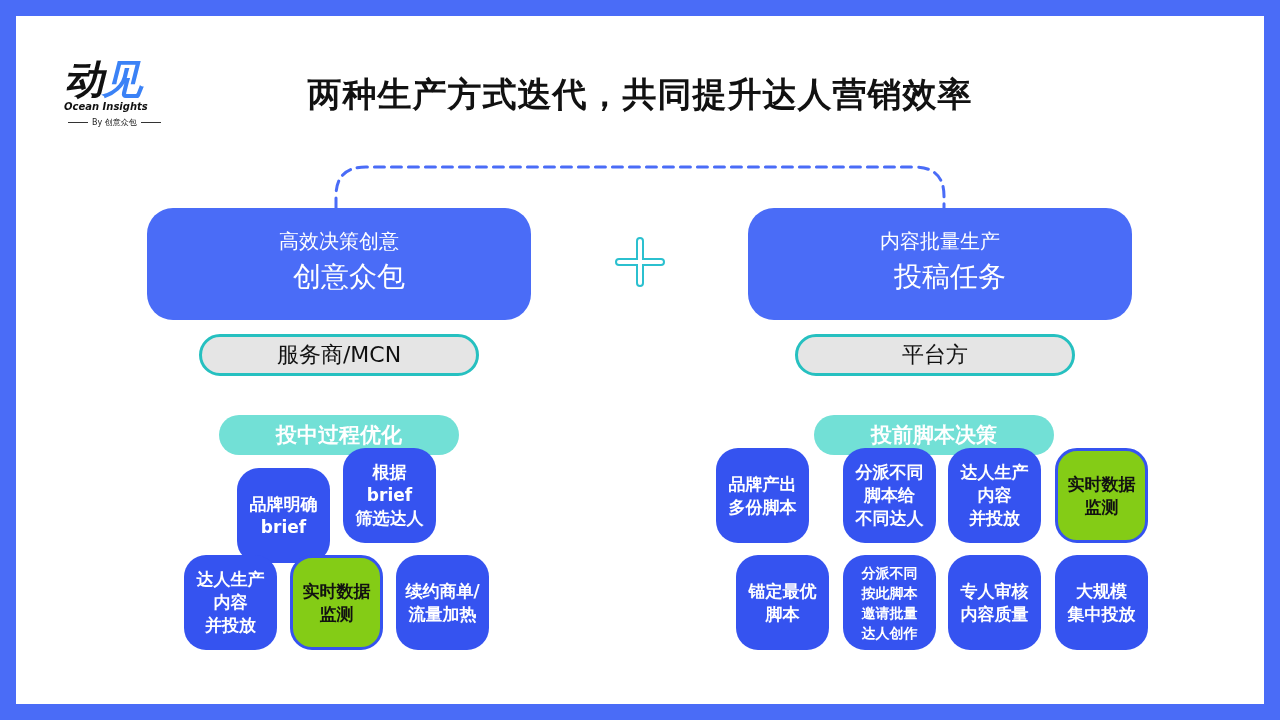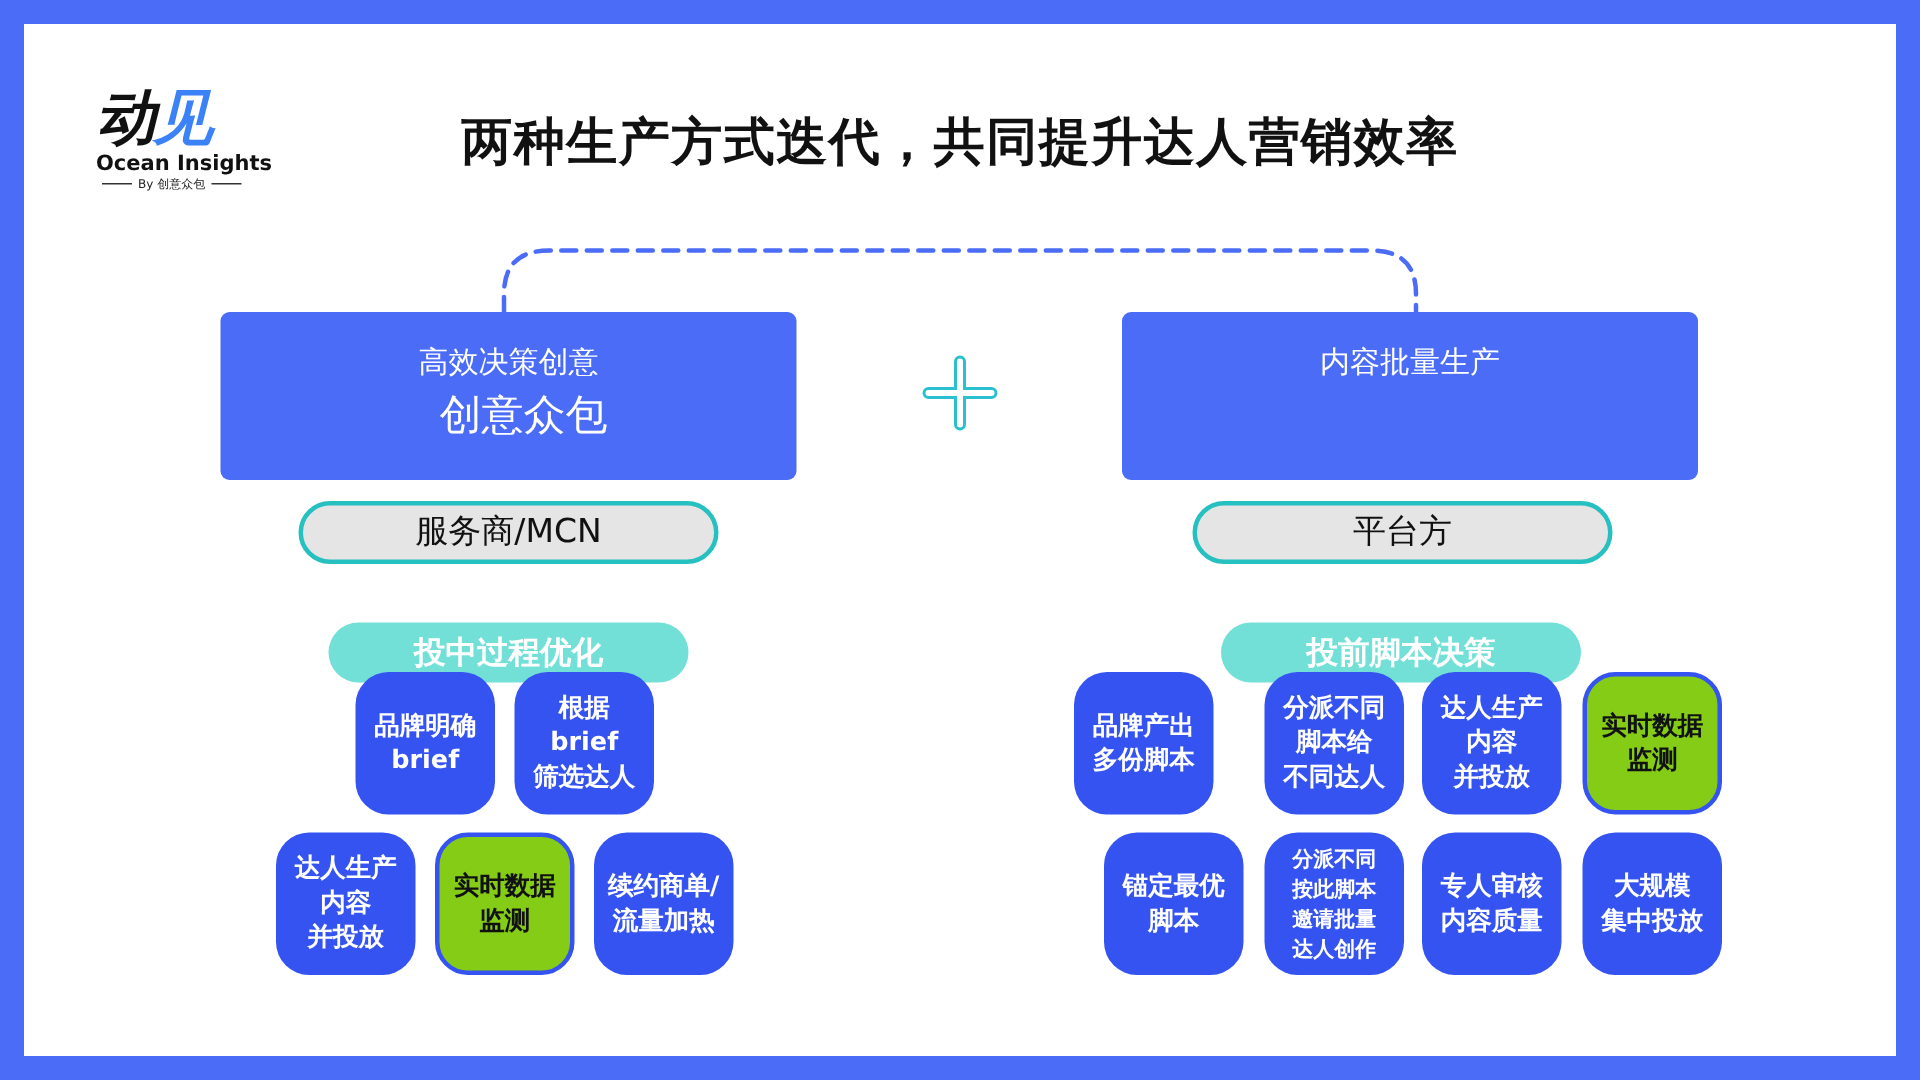--- a/index.html
+++ b/index.html
@@ -12,36 +12,36 @@
   .canvas {
     position: absolute; left: 16px; top: 16px; width: 1248px; height: 688px;
     background: #ffffff;
   }
   .abs { position: absolute; }
 
   
   .logo { left: 64px; top: 55px; width: 90px; height: 80px; }
   .logo-mark { position: absolute; left: 0; top: 0; font-size: 40px; font-weight: bold; color: #111; letter-spacing: -2px; line-height: 48px; font-style: italic; }
   .logo-mark .accent { color: #3b82f6; }
-  .logo-en { position: absolute; left: 0; top: 46px; font-size: 14px; font-weight: bold; color: #111; white-space: nowrap; }
+  .logo-en { position: absolute; left: 0; top: 46px; font-size: 10px; font-weight: bold; font-style: italic; color: #111; white-space: nowrap; }
   .logo-by { position: absolute; left: 0; top: 62px; font-size: 8px; color: #222; white-space: nowrap; }
   .logo-by::before, .logo-by::after { content: ""; display: inline-block; width: 20px; height: 1px; background: #333; vertical-align: middle; margin: 0 4px; }
 
   .title {
     left: 0; width: 1280px; top: 72px; text-align: center;
     font-size: 34px; font-weight: bold; color: #111; letter-spacing: 1px;
   }
 
   
   svg.connector { position: absolute; left: 0; top: 0; }
 
   
   .big-box {
     position: absolute; width: 384px; height: 112px; top: 208px;
-    background: #4a6cf7; border-radius: 6px; color: #fff; text-align: center;
+    background: #4a6cf7; border-radius: 26px; color: #fff; text-align: center;
   }
   .big-box .sub { margin-top: 20px; font-size: 20px; line-height: 26px; }
   .big-box .main { font-size: 28px; font-weight: normal; line-height: 46px; margin-left: 20px; }
 
   .plus { left: 614px; top: 236px; width: 52px; height: 52px; }
 
   .role-pill {
     position: absolute; height: 36px; top: 334px;
     border: 3px solid #26c0c0; border-radius: 22px; background: #e5e5e5;
     color: #111; font-size: 22px; line-height: 36px; text-align: center; box-sizing: content-box;
@@ -85,29 +85,30 @@
 </div>
 
 <svg class="abs plus" viewBox="0 0 52 52">
   <rect x="23" y="2" width="6" height="48" rx="3" fill="#fff" stroke="#2bc0cf" stroke-width="2"></rect>
   <rect x="2" y="23" width="48" height="6" rx="3" fill="#fff" stroke="#2bc0cf" stroke-width="2"></rect>
   <rect x="24" y="22" width="4" height="8" fill="#fff"></rect>
 </svg>
 
 <div class="big-box" style="left:748px;">
   <div class="sub">内容批量生产</div>
+  <div class="main">投稿任务</div>
 </div>
 
 <div class="role-pill" style="left:199px; width:274px;">服务商/MCN</div>
 <div class="role-pill" style="left:795px; width:274px;">平台方</div>
 
 <div class="phase-pill" style="left:219px; width:240px;">投中过程优化</div>
 <div class="phase-pill" style="left:814px; width:240px;">投前脚本决策</div>
 
-<div class="tile" style="left:237px; top:448px;">
+<div class="tile" style="left:237px; top:468px;">
     <span>品牌明确
 brief</span>
   </div>
 <div class="tile" style="left:343px; top:448px;">
     <span>根据
 brief
 筛选达人</span>
   </div>
 <div class="tile" style="left:184px; top:555px;">
     <span>达人生产

